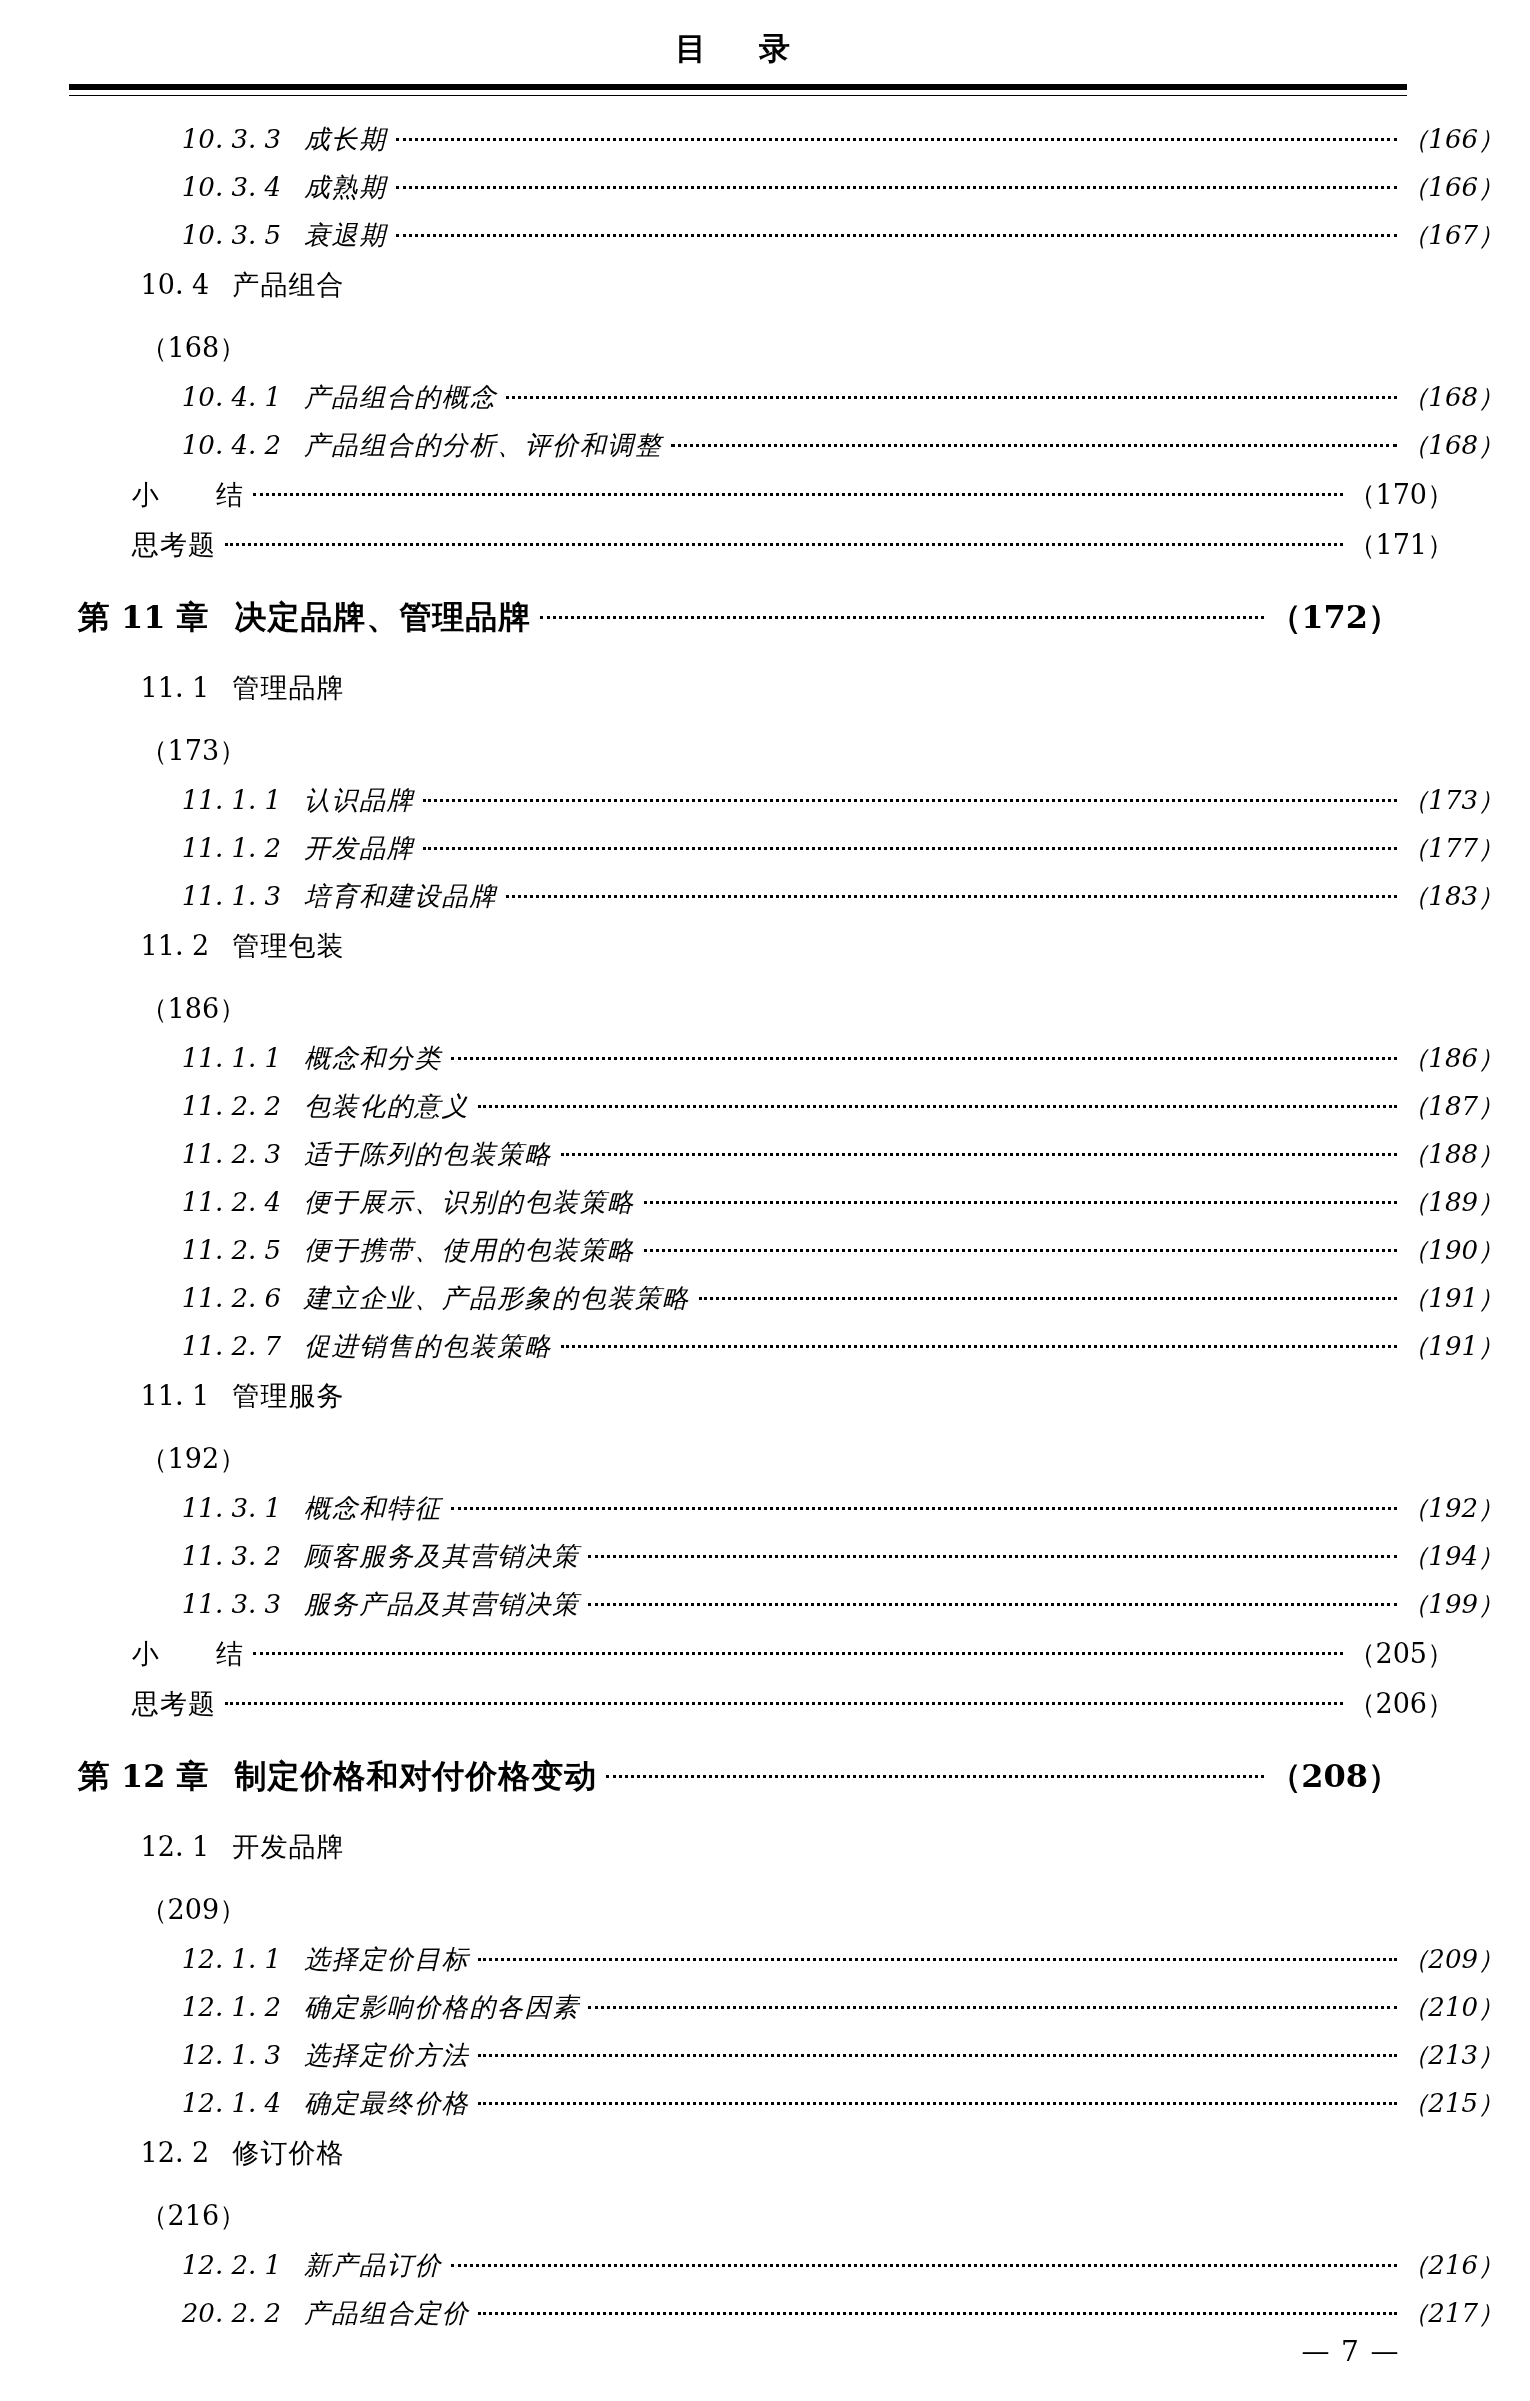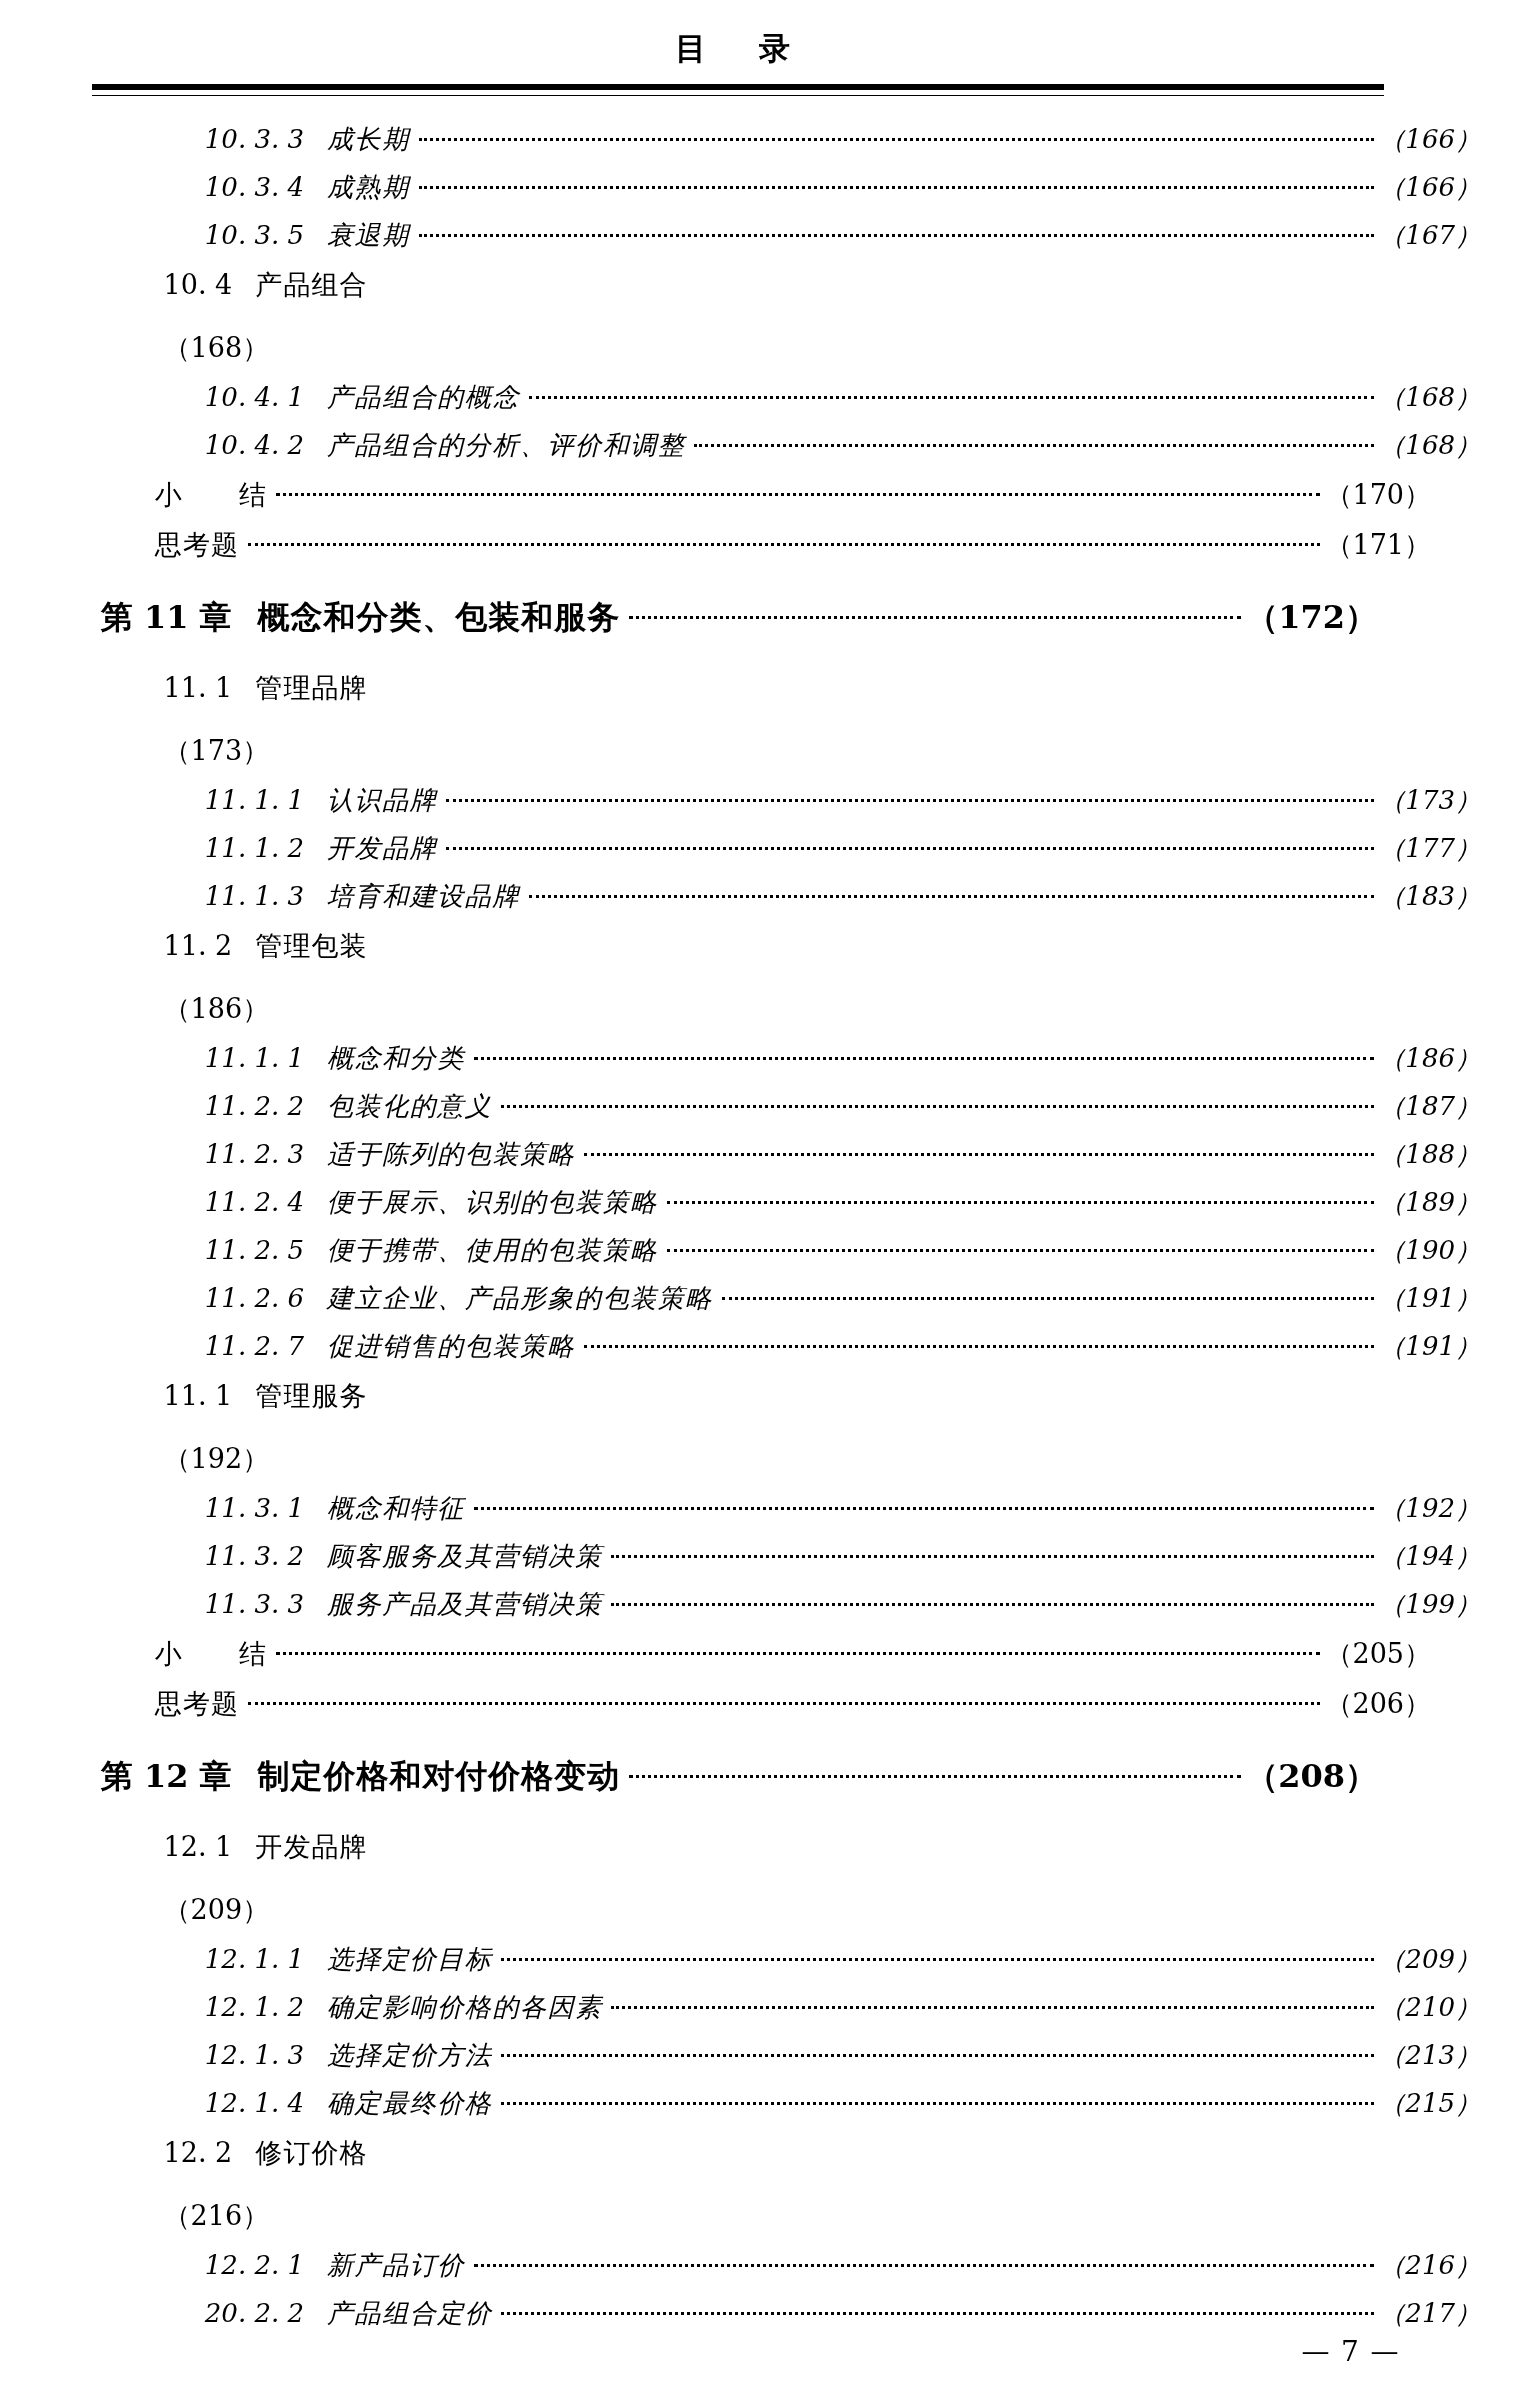--- a/index.html
+++ b/index.html
@@ -13,21 +13,21 @@
     font-family: "DejaVu Serif", "Liberation Serif", serif;
     color: #000000;
     position: relative;
     overflow: hidden;
   }
   .page {
     position: relative;
     width: 1476px;
     height: 2401px;
     box-sizing: border-box;
-    padding: 0 92px;
+    padding: 0 69px;
   }
   
   .header {
     text-align: center;
     font-size: 31px;
     letter-spacing: 0.35em;
     font-weight: 700;
     padding-top: 28px;
     padding-bottom: 12.3px;
     font-family: "DejaVu Sans", "Liberation Sans", sans-serif;
@@ -215,21 +215,21 @@
       <div class="row special">
         <span class="label">
           <span class="title">思考题</span>
         </span>
         <span class="dots"></span>
         <span class="page-no">（171）</span>
       </div>
       <div class="row lvl1">
         <span class="label">
           <span class="num">第 11 章</span>
-          <span class="title">概念和分类、包装和服务</span>
+          <span class="title">决定品牌、管理品牌</span>
         </span>
         <span class="dots"></span>
         <span class="page-no">（172）</span>
       </div>
       <div class="row lvl2">
         <span class="label">
           <span class="num">11. 1</span>
           <span class="title">管理品牌</span>
         </span>
         <span class="dots"></span>

